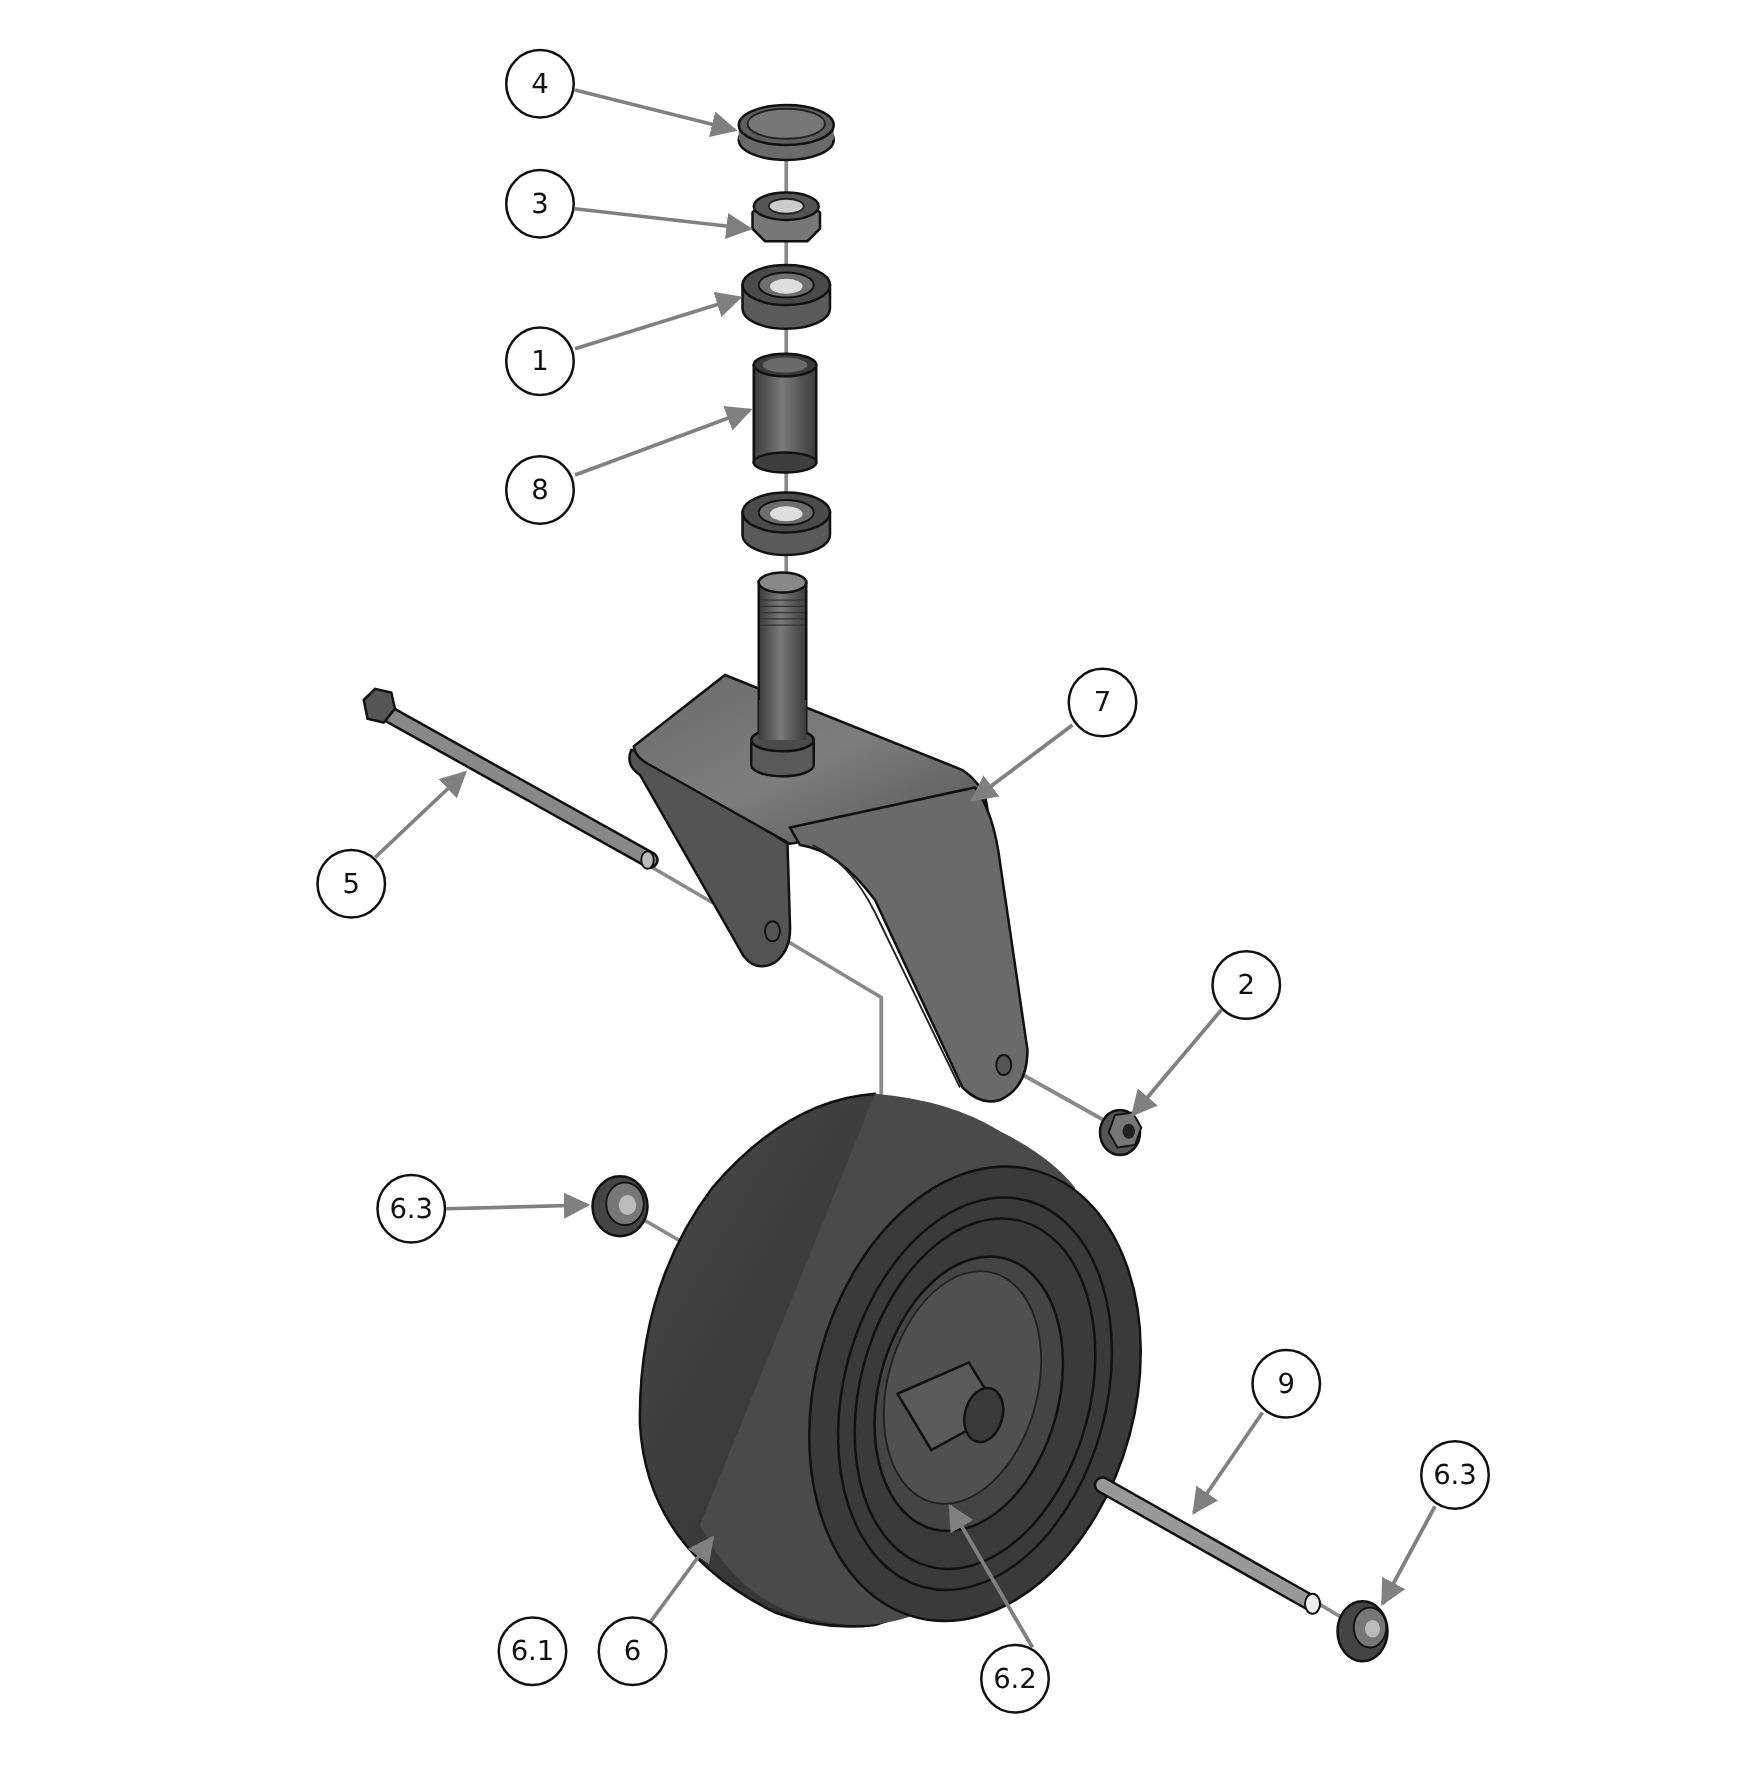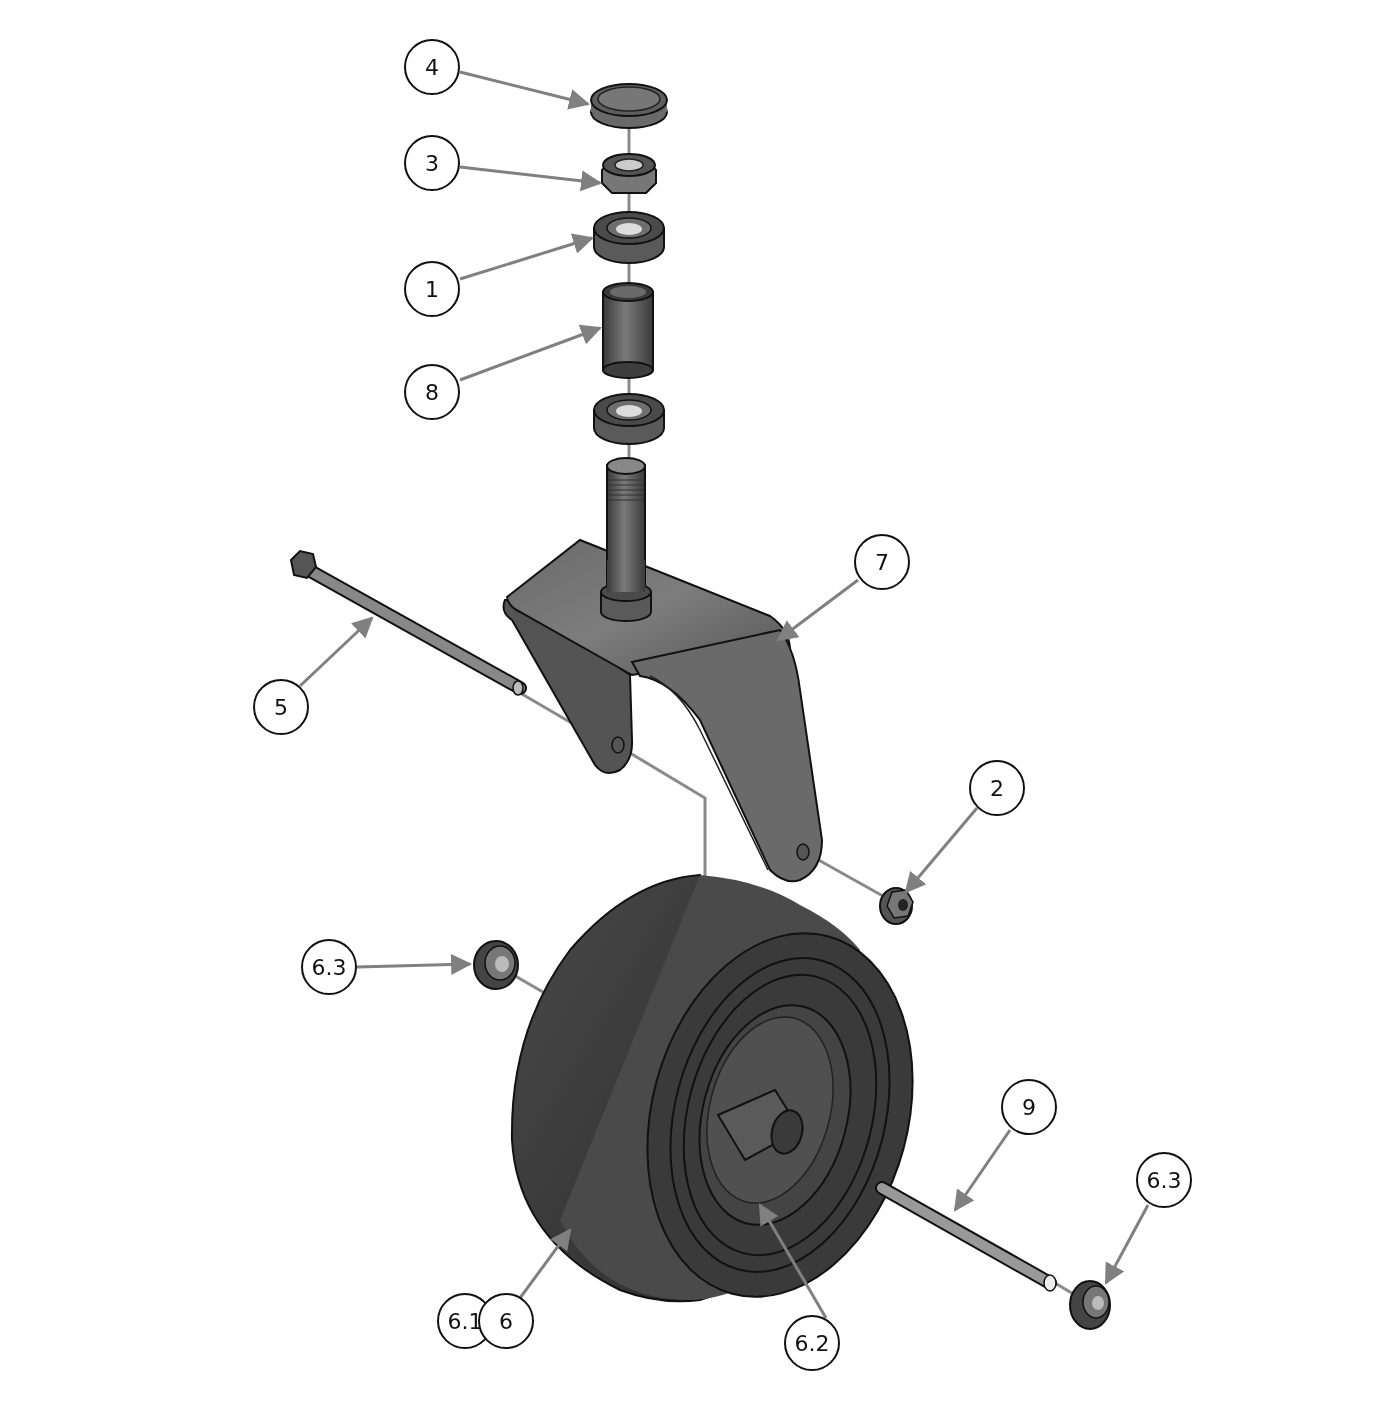--- a/index.html
+++ b/index.html
@@ -183,21 +183,21 @@
   </div>
 <div class="callout" style="left:329px;top:967px;">
     <span>6.3</span>
   </div>
 <div class="callout" style="left:1029px;top:1107px;">
     <span>9</span>
   </div>
 <div class="callout" style="left:1164px;top:1180px;">
     <span>6.3</span>
   </div>
-<div class="callout" style="left:465px;top:1321px;">
+<div class="callout" style="left:426px;top:1321px;">
     <span>6.1</span>
   </div>
 <div class="callout" style="left:506px;top:1321px;">
     <span>6</span>
   </div>
 <div class="callout" style="left:812px;top:1343px;">
     <span>6.2</span>
   </div>
 
 </body></html>

